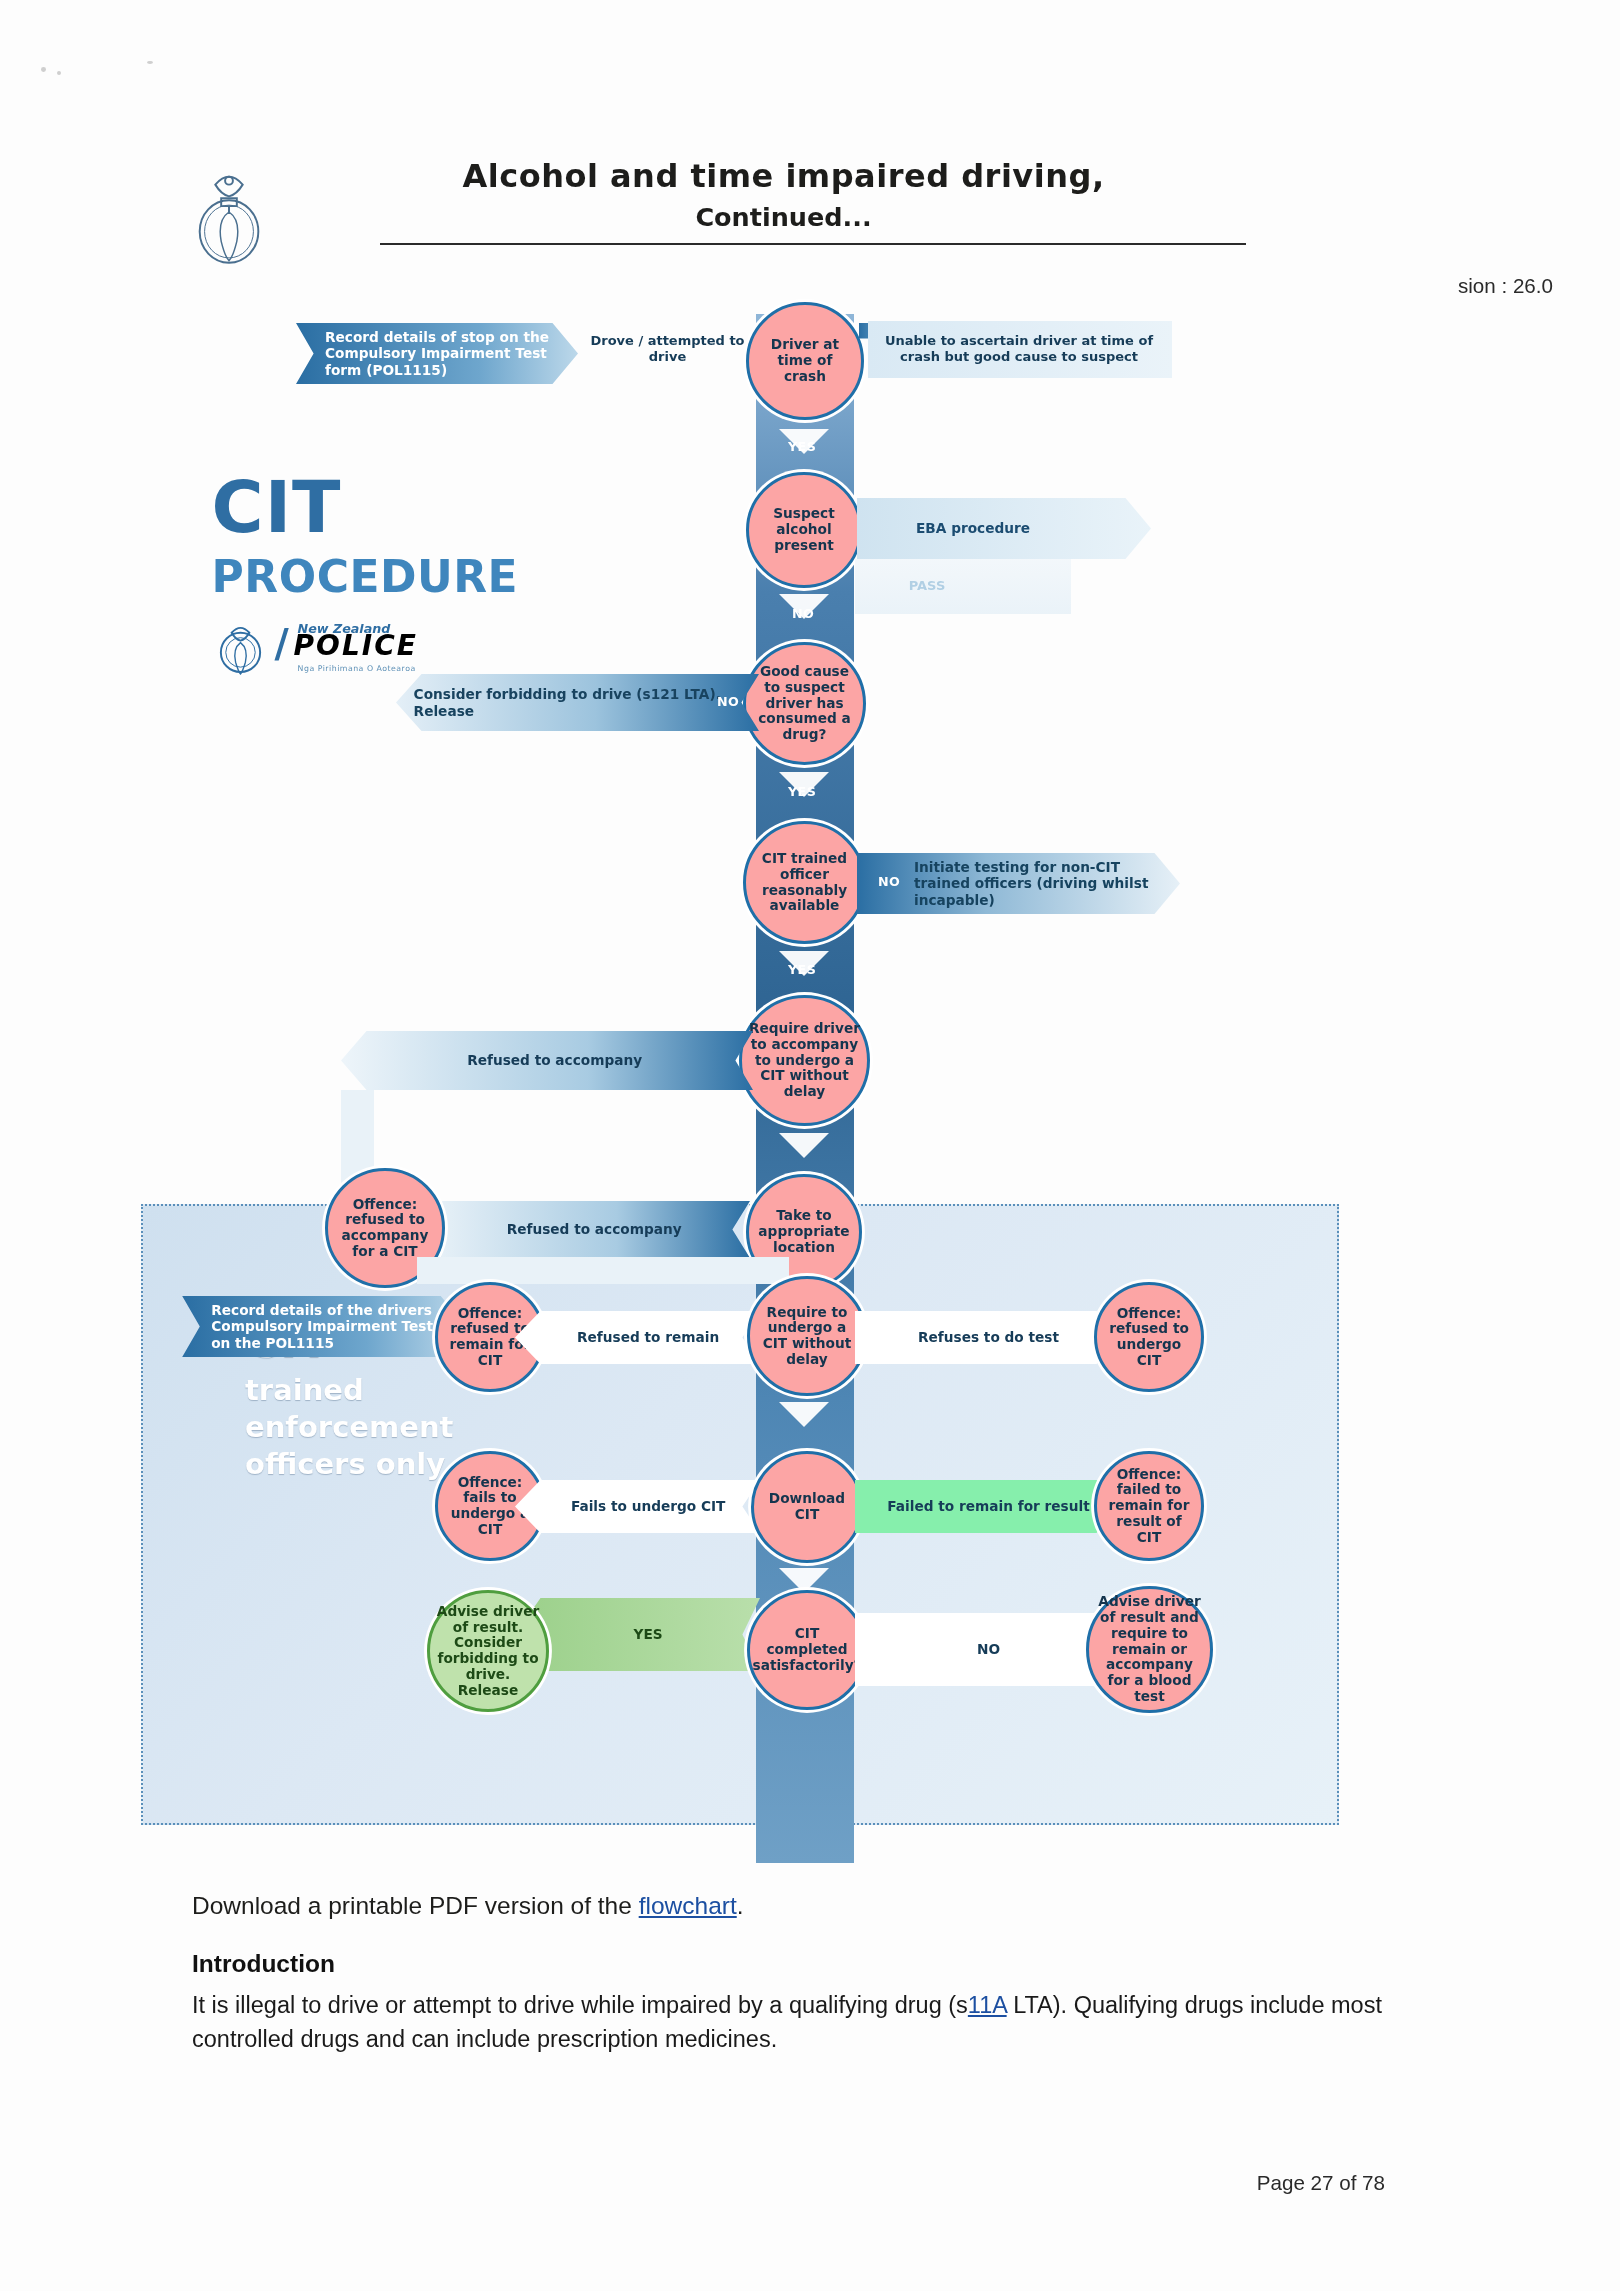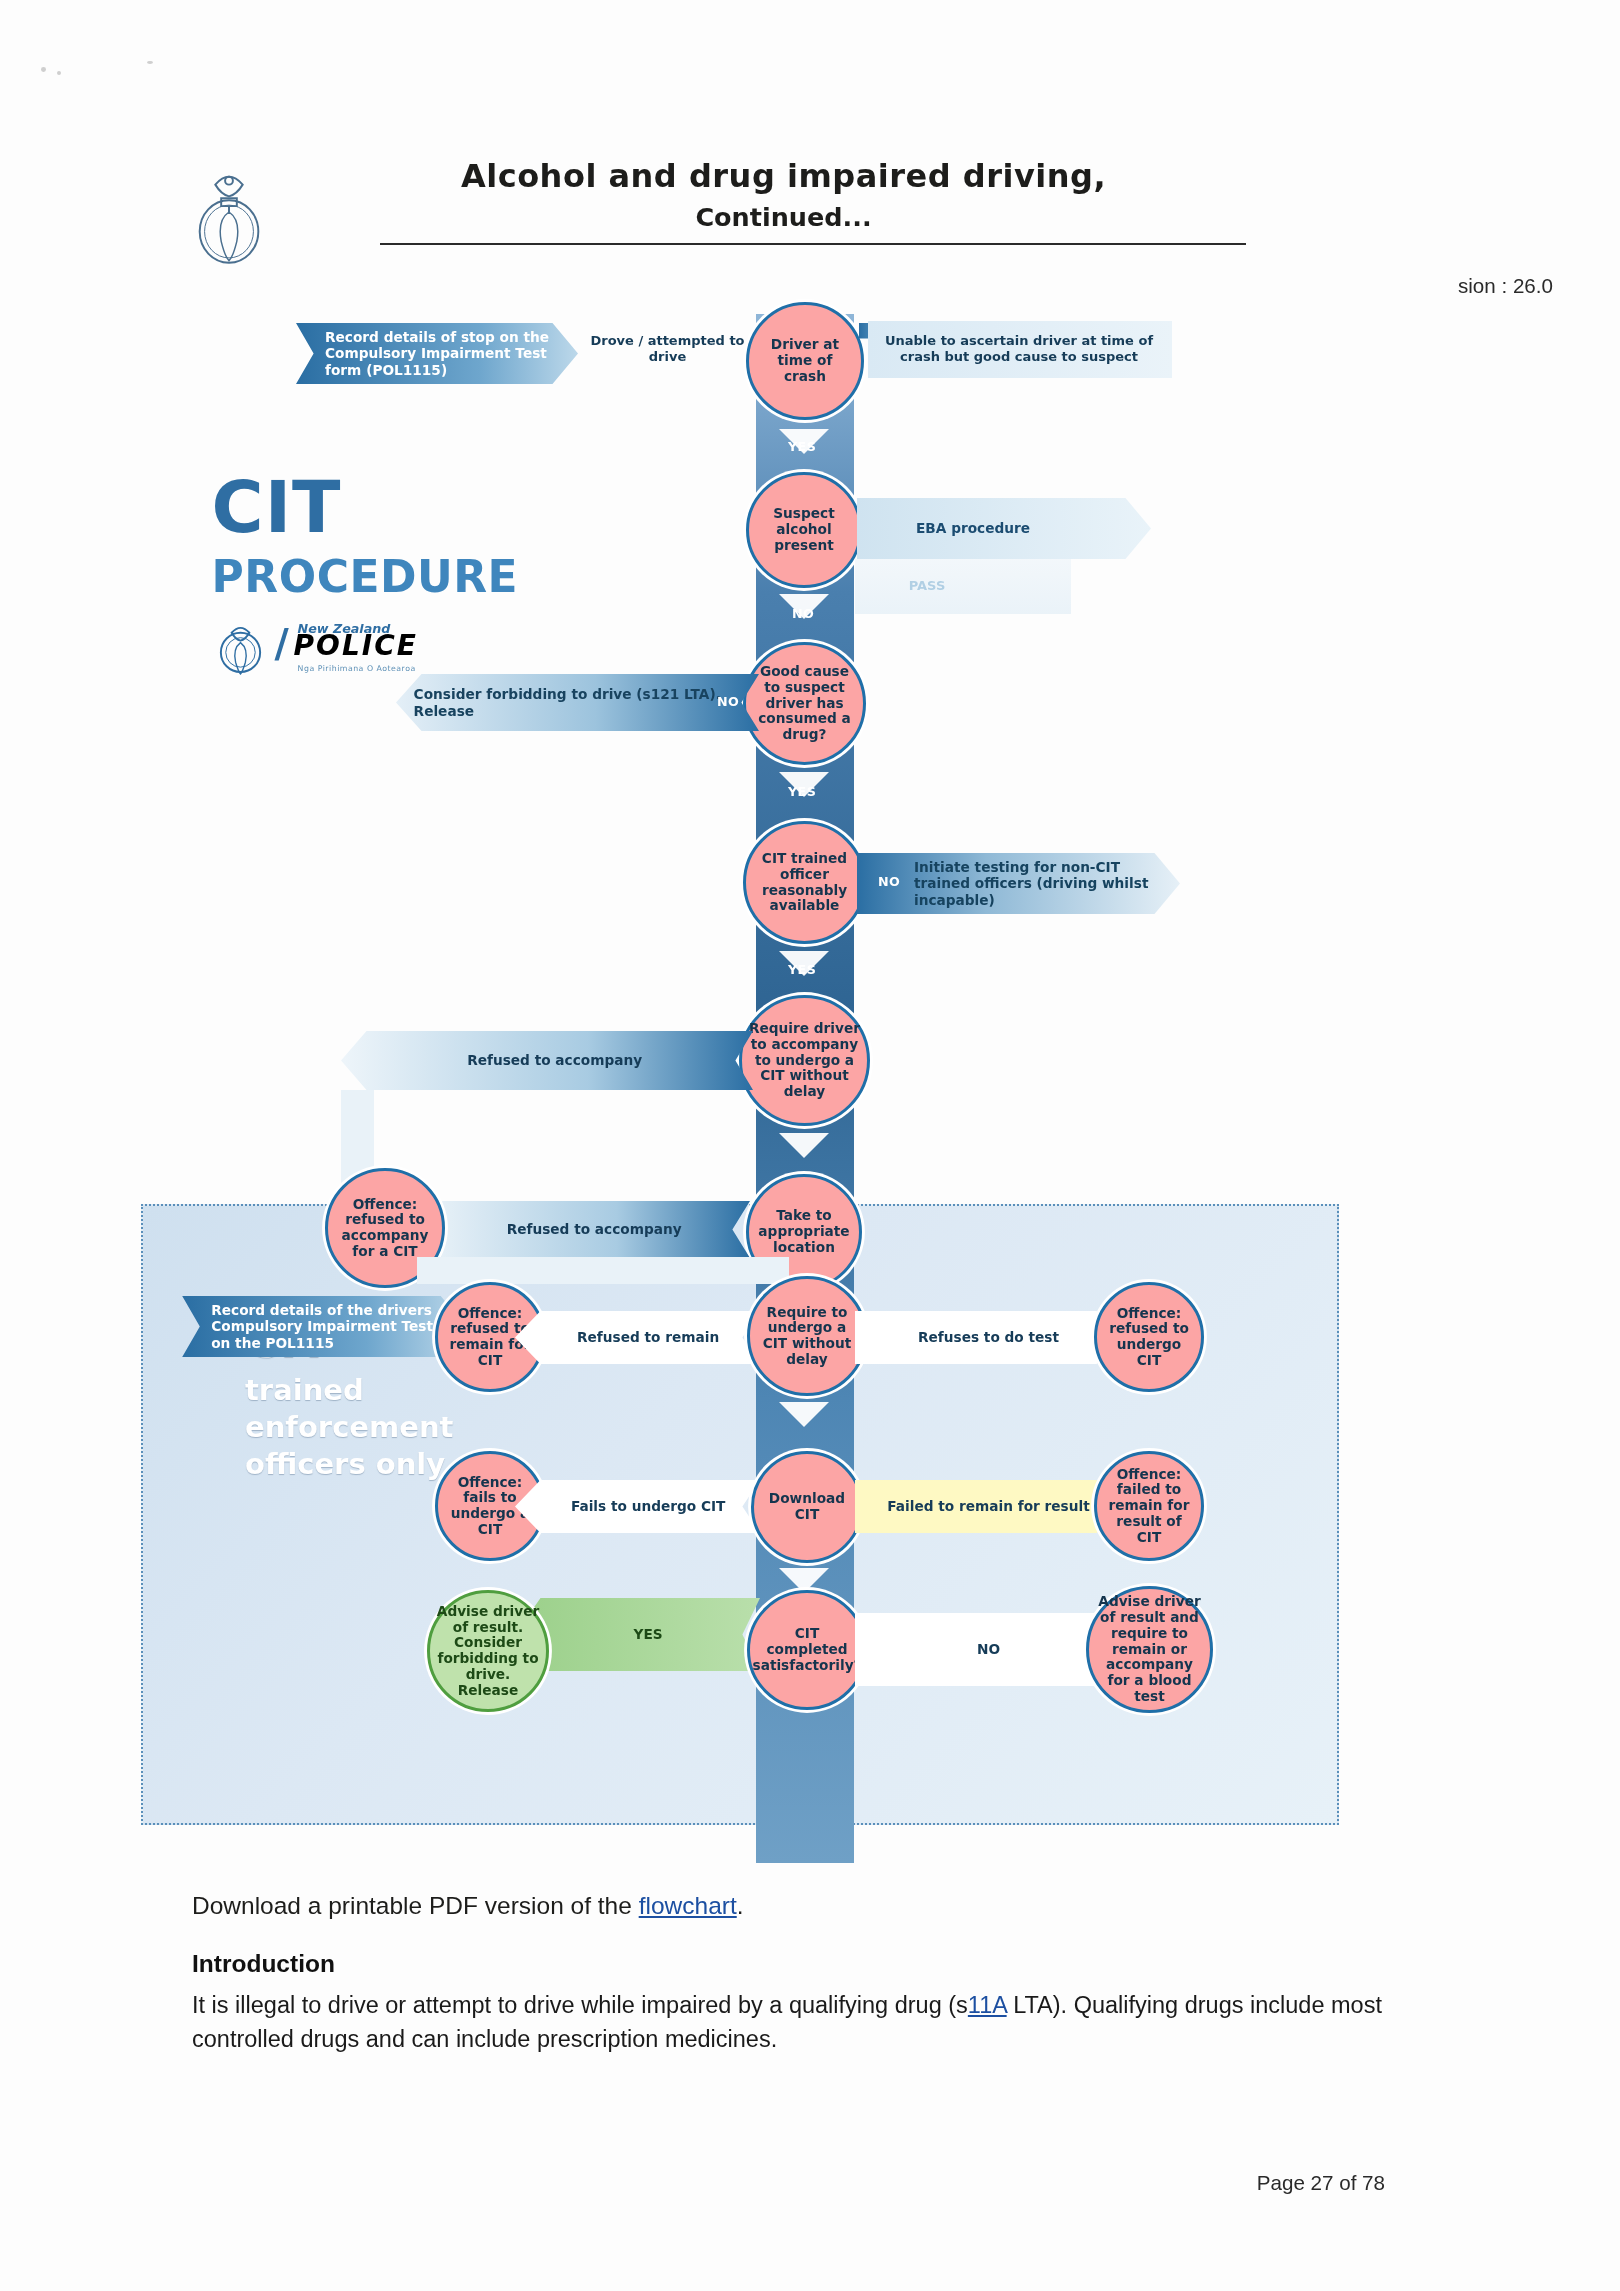--- a/index.html
+++ b/index.html
@@ -309,21 +309,21 @@
     <svg viewBox="0 0 88 115">
       <ellipse cx="44" cy="78" rx="30" ry="32" fill="none" stroke="#4a6f8f" stroke-width="2"></ellipse>
       <ellipse cx="44" cy="78" rx="25" ry="27" fill="none" stroke="#4a6f8f" stroke-width="1"></ellipse>
       <path d="M30 30 q14 -16 28 0 q-6 10 -14 12 q-8 -2 -14 -12z" fill="none" stroke="#4a6f8f" stroke-width="2"></path>
       <path d="M36 44 h16 v8 h-16z" fill="none" stroke="#4a6f8f" stroke-width="2"></path>
       <path d="M44 52 v8" stroke="#4a6f8f" stroke-width="2"></path>
       <path d="M44 58 q-12 8 -8 30 q4 16 8 20 q4 -4 8 -20 q4 -22 -8 -30z" fill="none" stroke="#4a6f8f" stroke-width="1.5"></path>
       <circle cx="44" cy="26" r="4" fill="none" stroke="#4a6f8f" stroke-width="2"></circle>
     </svg>
   </div>
-  <div class="doc-title">Alcohol and drug impaired driving,</div>
+  <div class="doc-title">Alcohol and time impaired driving,</div>
   <div class="doc-subtitle">Continued...</div>
   <div class="title-rule"></div>
   <div class="version">sion : 26.0</div>
 
   <div class="chart">
 
     <div class="panel"></div>
     <div class="panel-title">CIT</div>
     <div class="panel-sub">
       <div>trained</div>
@@ -447,21 +447,21 @@
 
     <div class="node" style="left:243px; top:1157px; width:110px; height:110px;">
       <span class="small">Offence: fails to undergo a CIT</span>
     </div>
     <div class="banner leftpoint" style="left:323px; top:1186px; width:245px; height:53px; background:#ffffff; color:#163c58; justify-content:center;">
       <span>Fails to undergo CIT</span>
     </div>
     <div class="node" style="left:559px; top:1157px; width:112px; height:112px;">
       <span>Download CIT</span>
     </div>
-    <div class="banner plainright" style="left:663px; top:1186px; width:267px; height:53px; background:#fef9c3; color:#163c58; justify-content:center; padding-left:13.7px;">
+    <div class="banner plainright" style="left:663px; top:1186px; width:267px; height:53px; background:#86efac; color:#163c58; justify-content:center; padding-left:13.7px;">
       <span>Failed to remain for result</span>
     </div>
     <div class="node" style="left:902px; top:1157px; width:110px; height:110px;">
       <span class="small">Offence: failed to remain for result of CIT</span>
     </div>
 
     <div class="chev-down" style="left:587px; top:1274px;"></div>
 
     <div class="banner leftpoint" style="left:323px; top:1304px; width:245px; height:73px; background:linear-gradient(90deg,#9bd08a 0%, #b9dfab 100%); color:#1d4a16; justify-content:center;">
       <span>YES</span>

